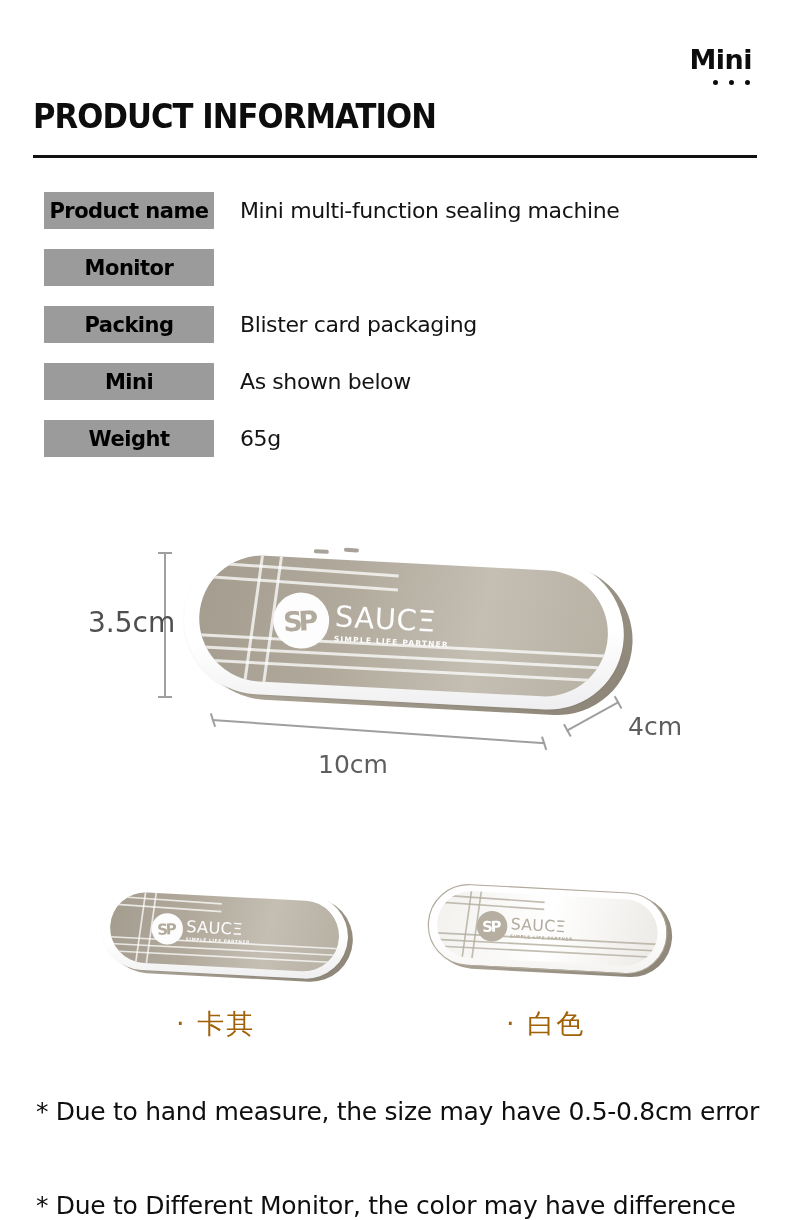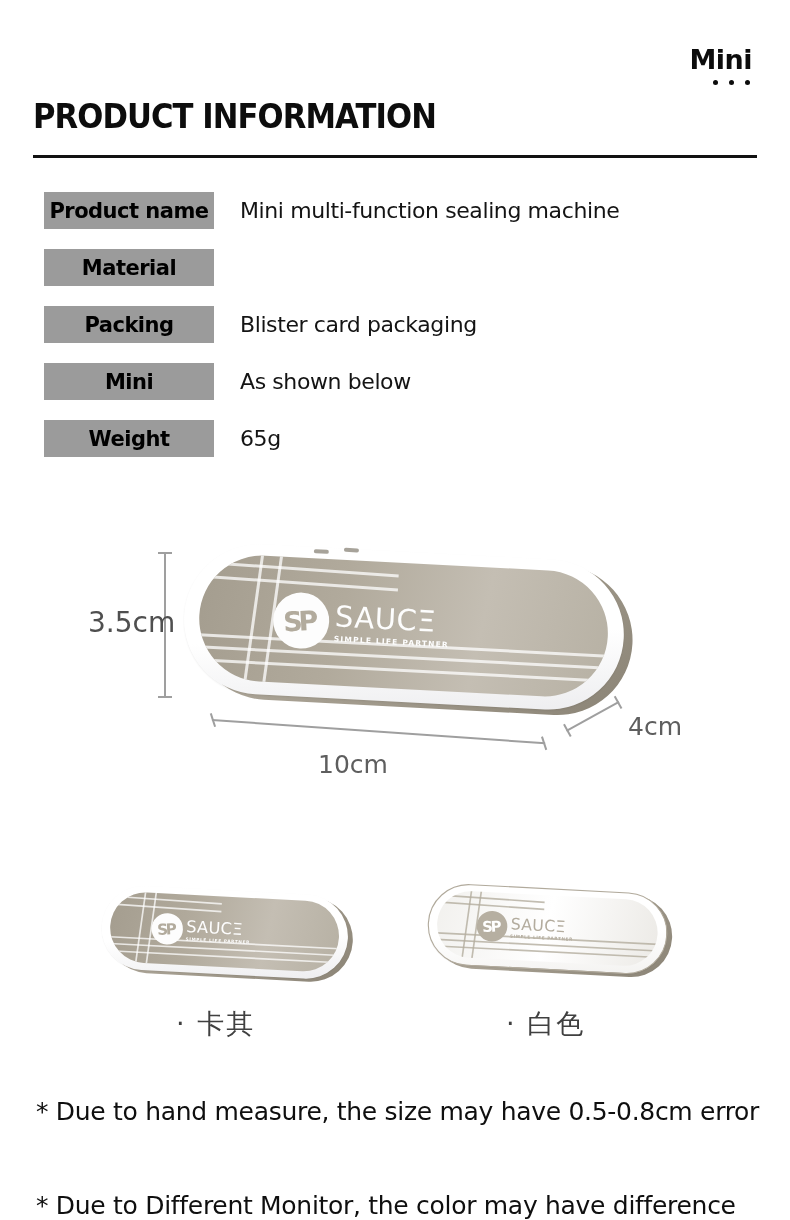--- a/index.html
+++ b/index.html
@@ -109,21 +109,21 @@
     content:""; position:absolute; top:-6px; width:2px; height:14px; background:#9f9f9f;
   }
   .dim-depth::before { left:0; } .dim-depth::after { right:0; }
 
   .dim-label { position:absolute; color:#4f4f4f; white-space:nowrap; }
   .dl-height { left:88px;  top:606px; font-size:28px; }
   .dl-width  { left:318px; top:750px; font-size:25px; color:#5e5e5e; }
   .dl-depth  { left:628px; top:712px; font-size:25px; color:#5e5e5e;text-align:center; }
 
   
-  .variant-label { position:absolute; top:1006px; font-size:27px; color:#404040; letter-spacing:2px; white-space:nowrap; }
+  .variant-label { position:absolute; top:1006px; font-size:27px; color:#a16207; letter-spacing:2px; white-space:nowrap; }
   .variant-label.vl1 { left:176px; } .variant-label.vl2 { left:506px; }
 
   
   .note { position:absolute; left:36px; font-size:25px; color:#0f0f0f; letter-spacing:-0.3px; white-space:nowrap; }
   .note.n1 { top:1097px; } .note.n2 { top:1151px;margin-top:40px; }
 </style>
 </head>
 <body>
 
 <div class="page">
@@ -139,21 +139,21 @@
 
   <div class="page-title">PRODUCT INFORMATION</div>
   <div class="title-rule"></div>
 
   <div>
     <div class="spec-row">
       <div class="spec-label">Product name</div>
       <div class="spec-value">Mini multi-function sealing machine</div>
     </div>
     <div class="spec-row">
-      <div class="spec-label">Material</div>
+      <div class="spec-label">Monitor</div>
     </div>
     <div class="spec-row">
       <div class="spec-label">Packing</div>
       <div class="spec-value">Blister card packaging</div>
     </div>
     <div class="spec-row">
       <div class="spec-label">Mini</div>
       <div class="spec-value">As shown below</div>
     </div>
     <div class="spec-row">

